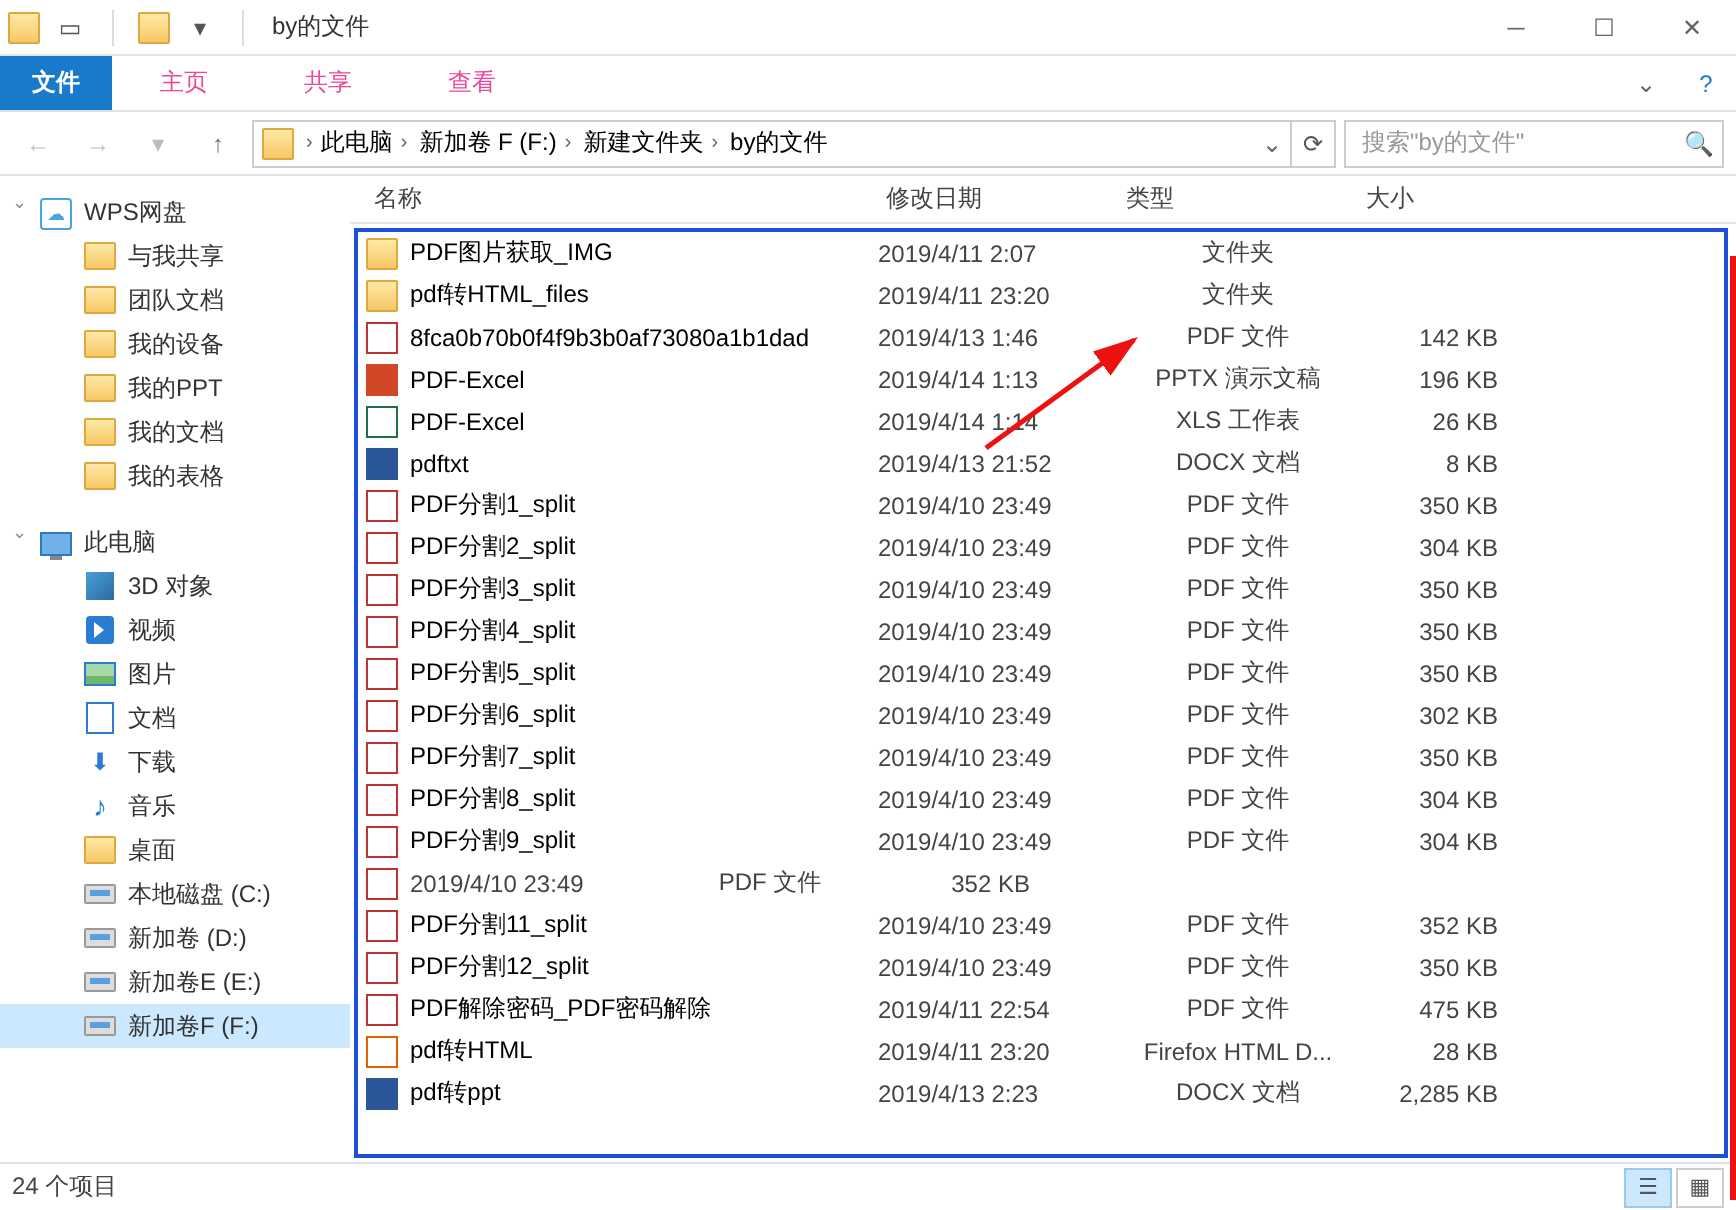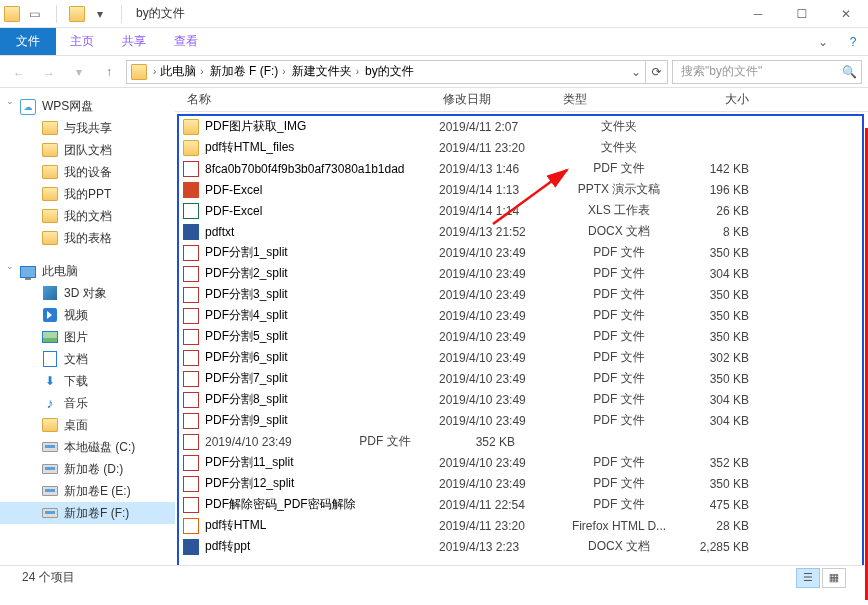--- a/index.html
+++ b/index.html
@@ -10,22 +10,22 @@
 .titlebar .qat { display: flex; align-items: center; padding: 0 4px; gap: 6px; }
 .titlebar .qat-icon { width: 18px; height: 18px; display: inline-flex; align-items: center; justify-content: center; color: #555; }
 .titlebar .folder-ico { width: 16px; height: 16px; background: linear-gradient(#ffe9a6,#f7c766); border: 1px solid #dca93e; border-radius: 1px; }
 .titlebar .sep { width: 1px; height: 18px; background: #ddd; margin: 0 6px; }
 .titlebar .title { flex: 1; padding-left: 4px; color: #333; }
 .titlebar .winbtns { display: flex; }
 .titlebar .winbtn { width: 44px; height: 28px; display: flex; align-items: center; justify-content: center; color: #666; }
 
 
 .ribbon { height: 28px; display: flex; align-items: stretch; background: #fff; border-bottom: 1px solid #e1e1e1; }
-.ribbon .file-tab { background: #1979ca; color: #fff; padding: 0 16px; display: flex; align-items: center; }
-.ribbon .tab { padding: 0 14px; display: flex; align-items: center; color: #8b5cf6; }
+.ribbon .file-tab { background: #1979ca; color: #fff; padding: 0 16px; display: flex; align-items: center; font-weight: bold; }
+.ribbon .tab { padding: 0 24px; display: flex; align-items: center; color: #ec4899; }
 .ribbon .spacer { flex: 1; }
 .ribbon .expand { width: 30px; display: flex; align-items: center; justify-content: center; color: #666; }
 
 
 .addr-row { height: 32px; display: flex; align-items: center; gap: 4px; padding: 2px 6px; border-bottom: 1px solid #e1e1e1; }
 .navbtn { width: 26px; height: 26px; display: flex; align-items: center; justify-content: center; color: #777; border-radius: 2px; }
 .navbtn.disabled { color: #bbb; }
 .addr-bar { flex: 1; height: 24px; border: 1px solid #ccc; display: flex; align-items: center; background: #fff; }
 .addr-bar .seg-ico { width: 16px; height: 16px; margin: 0 4px; background: linear-gradient(#ffe9a6,#f7c766); border: 1px solid #dca93e; border-radius:1px; }
 .addr-bar .seg { padding: 0 2px; display: flex; align-items: center; gap: 2px; }
@@ -58,39 +58,39 @@
 .ico-vid:after { content:''; position:absolute; left:4px; top:3px; border-left:5px solid #fff; border-top:4px solid transparent; border-bottom:4px solid transparent; }
 .ico-3d { width:14px;height:14px; background:linear-gradient(135deg,#46a0da,#2d6aa0); }
 .ico-doc { width:14px; height:16px; border:1px solid #2b7cd3; background:#fff; }
 
 .content { flex: 1; position: relative; }
 .col-header { display: flex; height: 24px; align-items: center; border-bottom: 1px solid #e5e5e5; color: #444; padding-left: 6px; }
 .col-header .col { padding: 0 6px; }
 .col-name { width: 256px; }
 .col-date { width: 120px; }
 .col-type { width: 120px; }
-.col-size { width: 78px; text-align: right; }
+.col-size { width: 78px; }
 
 .file-list { border: 2px solid #1d4ed8; margin: 2px 4px 2px 2px; height: calc(100% - 28px); overflow: hidden; }
 .row { display: flex; align-items: center; height: 21px; padding-left: 4px; }
 .row .fico { width: 16px; height: 16px; margin-right: 6px; display:inline-flex; align-items:center; justify-content:center; font-size:10px; }
 .row .c-name { width: 234px; overflow: hidden; white-space: nowrap; text-overflow: ellipsis; }
 .row .c-date { width: 120px; color: #444; }
 .row .c-type { width: 120px; color: #444; overflow:hidden; white-space:nowrap; text-overflow:ellipsis;text-align:center;}
 .row .c-size { width: 78px; text-align: right; color: #444; padding-right: 8px; }
 
 .fi-folder { background: linear-gradient(#ffe9a6,#f7c766); border:1px solid #dca93e; border-radius:1px; width:16px; height:13px; }
 .fi-pdf { width:14px; height:16px; border:1px solid #b33; background:#fff; color:#b33; font-size:7px; line-height:14px; text-align:center; }
 .fi-ppt { width:14px; height:16px; border:1px solid #d24726; background:#d24726; }
 .fi-xls { width:14px; height:16px; border:1px solid #1e7145; background:#fff; color:#1e7145; font-size:8px; text-align:center; }
 .fi-docx { width:14px; height:16px; border:1px solid #2b579a; background:#2b579a; }
 .fi-html { width:14px; height:16px; border:1px solid #e66000; background:#fff; color:#e66000; }
 
 
-.status { position: absolute; bottom: 16px; left: 0; right: 0; height: 24px; border-top: 1px solid #e1e1e1; display: flex; align-items: center; padding: 0 22px; color: #444; background:#fff; }
+.status { position: absolute; bottom: 0; left: 0; right: 0; height: 24px; border-top: 1px solid #e1e1e1; display: flex; align-items: center; padding: 0 6px; color: #444; background:#fff; }
 .status .flex { flex: 1; }
 .status .viewbtn { width: 24px; height: 20px; border: 1px solid #ccc; margin-left: 2px; display: flex; align-items: center; justify-content: center; color: #555; font-size: 11px; }
 .status .viewbtn.active { background: #cce8ff; border-color:#99c9ef; }
 
 
 .arrow-ann { position: absolute; left: 314px; top: 78px; pointer-events: none; }
 
 
 .right-frag { position:absolute; right:0; top:128px; width:3px; height:472px; background:#e11; }
 </style>

